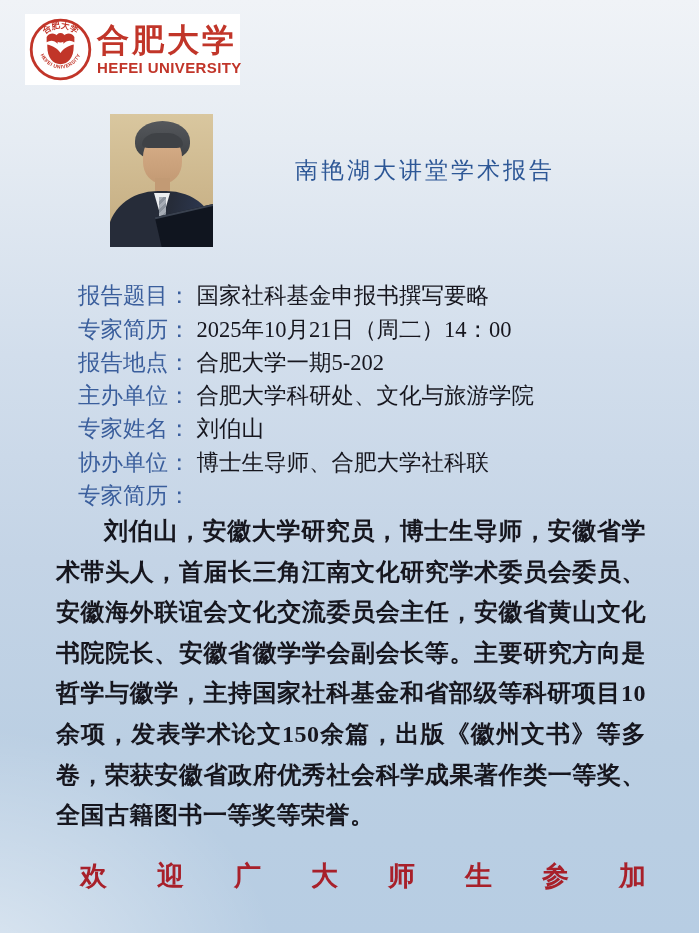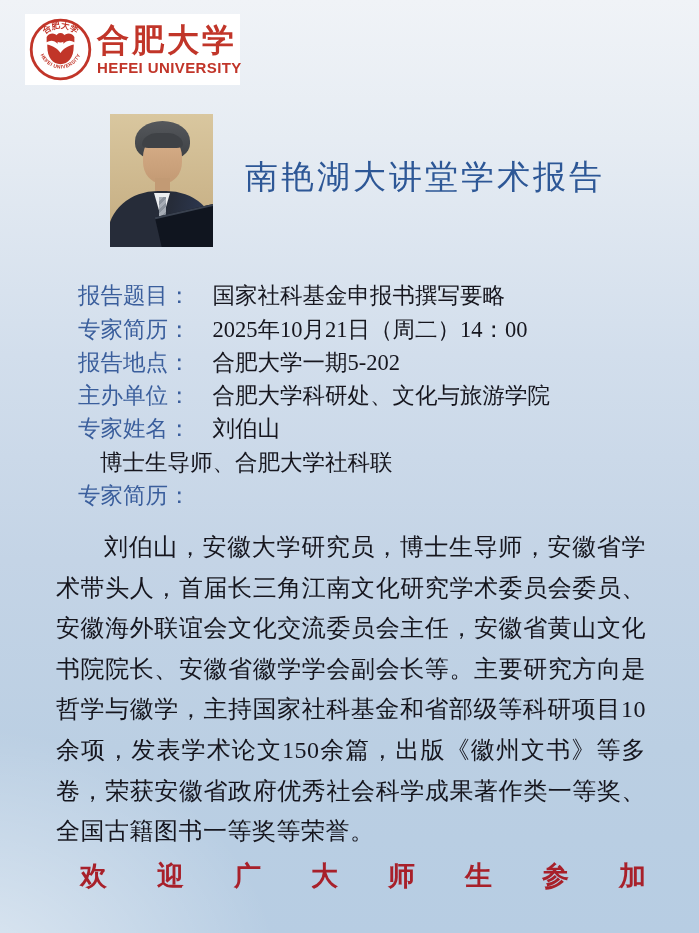--- a/index.html
+++ b/index.html
@@ -78,38 +78,39 @@
     position: absolute; right: -6px; bottom: -7px; width: 60px; height: 42px;
     background: #10151f;
     border-top: 2px solid #39414f;
     transform: rotate(-13deg);
   }
 
   
   .title {
     position: absolute; left: 225px; top: 155px; width: 400px;
     text-align: center;
-    font-size: 33px; letter-spacing: 3px;
+    font-size: 23px; letter-spacing: 3px;
     color: #2d5796;
     white-space: nowrap;
   }
 
   
   .info { position: absolute; left: 78px; top: 278px; font-size: 22.5px; }
   .info-row { height: 33.3px; display: flex; align-items: flex-end; white-space: nowrap; }
   .info-label { color: #3a5e9c; }
-  .info-value { color: #16161e; margin-left: 22px; }
+  .info-value { color: #16161e; margin-left: 6px; }
 
   
   .bio {
-    position: absolute; left: 56px; top: 527px; width: 590px;
+    position: absolute; left: 56px; top: 511px; width: 590px;
     font-size: 24px; line-height: 40.6px;
     color: #16161e;
     text-align: justify; text-indent: 2em;
     letter-spacing: 0.5px;
+    font-weight: bold;
   }
 
   
   .welcome {
     position: absolute; left: 80px; top: 858px;
     font-size: 27px; font-weight: bold;
     color: #a8202a;
     letter-spacing: 50px; white-space: nowrap; line-height: 40px; font-family: Liberation Mono, monospace;
   }
 </style>
@@ -172,20 +173,21 @@
     </div>
     <div class="info-row">
       <span class="info-label">主办单位：</span>
       <span class="info-value">合肥大学科研处、文化与旅游学院</span>
     </div>
     <div class="info-row">
       <span class="info-label">专家姓名：</span>
       <span class="info-value">刘伯山</span>
     </div>
     <div class="info-row">
+      <span class="info-label">协办单位：</span>
       <span class="info-value">博士生导师、合肥大学社科联</span>
     </div>
     <div class="info-row">
       <span class="info-label">专家简历：</span>
       <span class="info-value"></span>
     </div>
   </div>
 
   <div class="bio">刘伯山，安徽大学研究员，博士生导师，安徽省学术带头人，首届长三角江南文化研究学术委员会委员、安徽海外联谊会文化交流委员会主任，安徽省黄山文化书院院长、安徽省徽学学会副会长等。主要研究方向是哲学与徽学，主持国家社科基金和省部级等科研项目10余项，发表学术论文150余篇，出版《徽州文书》等多卷，荣获安徽省政府优秀社会科学成果著作类一等奖、全国古籍图书一等奖等荣誉。</div>
 

